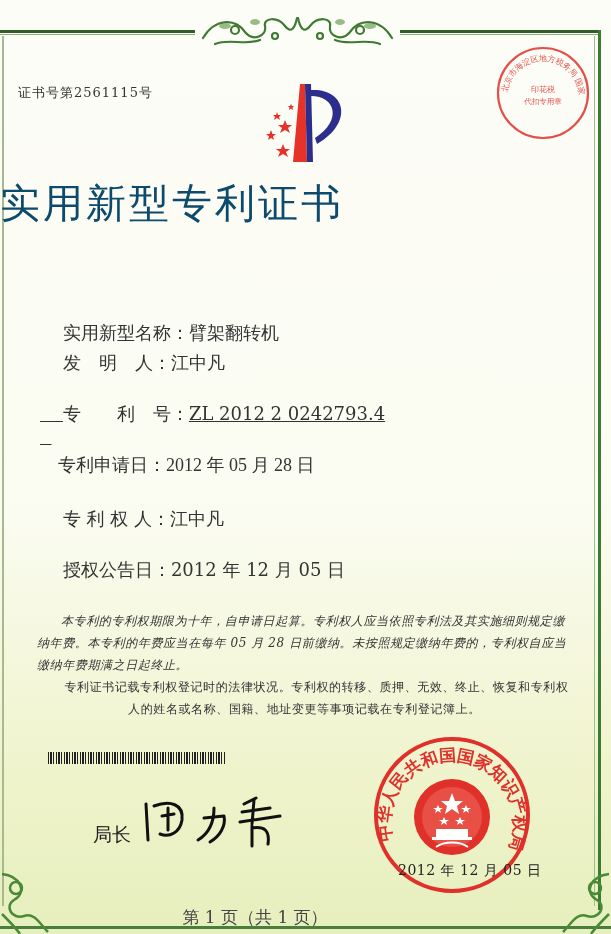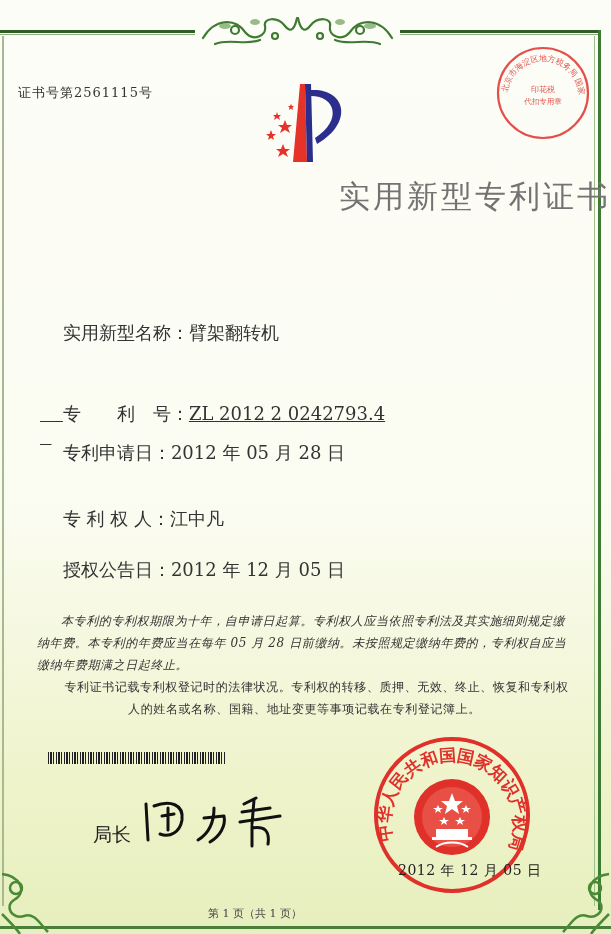--- a/index.html
+++ b/index.html
@@ -23,39 +23,39 @@
   .corner { position: absolute; width: 60px; height: 70px; }
   .corner.bl { left: 0; top: 864px; }
   .corner.br { left: 551px; top: 864px; }
 
   .cert-no { position: absolute; left: 18px; top: 84px; font-size: 13px; color: #333; letter-spacing: 1px; }
 
   .logo { position: absolute; left: 255px; top: 82px; width: 100px; height: 90px; }
 
   .tax-stamp { position: absolute; left: 495px; top: 45px; width: 96px; height: 96px; }
 
-  .title { position: absolute; left: 0; width: 611px; top: 176px; text-align: right;
-    font-size: 31px; letter-spacing: 3px; color: #737373; font-family: "DejaVu Sans", "Liberation Sans", sans-serif; }
+  .title { position: absolute; left: 0; width: 611px; top: 176px; text-align: left;
+    font-size: 40px; letter-spacing: 3px; color: #0c4a6e; font-family: "DejaVu Sans", "Liberation Sans", sans-serif; }
 
   .field { position: absolute; left: 40px; font-size: 18px; color: #333; white-space: pre; }
   .field .lbl { display: inline-block; }
 
   .para { position: absolute; left: 37px; width: 535px; font-size: 12px; line-height: 22px; color: #333; letter-spacing: 0.6px; }
   .para .indent { display: inline-block; width: 24px; }
 
   .barcode { position: absolute; left: 48px; top: 752px; width: 178px; height: 12px;
     background: repeating-linear-gradient(90deg, #222 0 1px, transparent 1px 2px, #222 2px 4px, transparent 4px 5px, #222 5px 6px, transparent 6px 8px); }
 
   .director { position: absolute; left: 93px; top: 822px; font-size: 19px; color: #222; font-family: "DejaVu Sans", "Liberation Sans", sans-serif; }
   .signature { position: absolute; left: 140px; top: 790px; width: 150px; height: 60px; }
 
   .office-seal { position: absolute; left: 372px; top: 735px; width: 160px; height: 160px; }
   .seal-date { position: absolute; left: 398px; top: 862px; font-size: 14px; color: #222; letter-spacing: 0.5px; }
 
-  .page-num { position: absolute; left: 0; width: 510px; top: 906px; text-align: center; font-size: 11px; color: #444; }
+  .page-num { position: absolute; left: 0; width: 510px; top: 906px; text-align: center; font-size: 17px; color: #444; }
 </style>
 </head>
 <body>
 
 <div class="page">
 
   <div class="border-top"></div>
   <div class="border-top2"></div>
   <div class="border-right"></div>
   <div class="border-right2"></div>
@@ -122,24 +122,27 @@
     </text>
     <text x="48" y="47" text-anchor="middle" font-size="8" fill="#e0302a" opacity="0.85">印花税</text>
     <text x="48" y="59" text-anchor="middle" font-size="7.5" fill="#e0302a" opacity="0.85">代扣专用章</text>
   </svg>
 
   <div class="title">实用新型专利证书</div>
 
   <div class="field" style="top:300px;">
     <span class="lbl">实用新型名称：</span><span>臂架翻转机</span>
   </div>
+  <div class="field" style="top:330px; left:40px;">
+    <span class="lbl">发　明　人：</span><span>江中凡</span>
+  </div>
   <div class="field" style="top:381px;text-decoration:underline;">
     <span class="lbl">专　　利　号：</span><span>ZL 2012 2 0242793.4</span>
   </div>
-  <div class="field" style="top:420px;">
+  <div class="field" style="top:432px;font-family:Liberation Serif, serif;">
     <span class="lbl">专利申请日：</span><span>2012 年 05 月 28 日</span>
   </div>
   <div class="field" style="top:486px;">
     <span class="lbl">专 利 权 人：</span><span>江中凡</span>
   </div>
   <div class="field" style="top:537px;">
     <span class="lbl">授权公告日：</span><span>2012 年 12 月 05 日</span>
   </div>
 
   <div class="para" style="top:610px;font-style:italic;">

